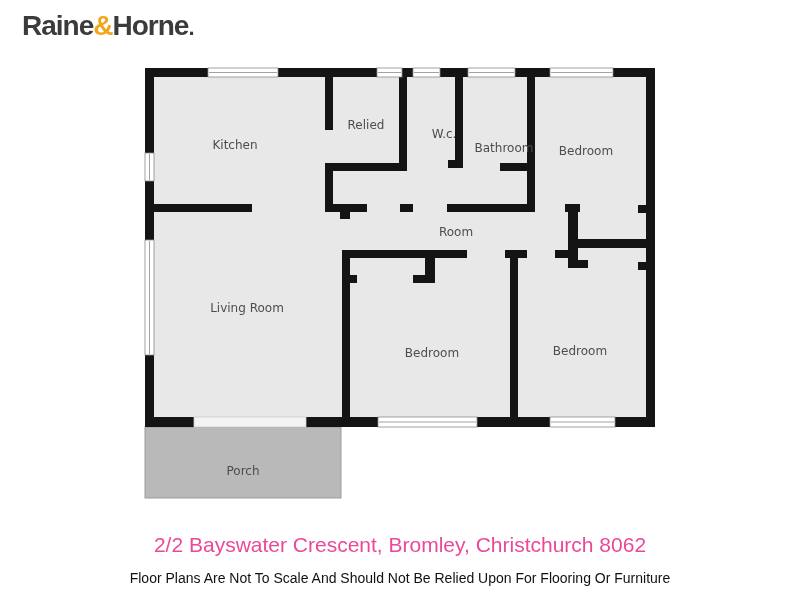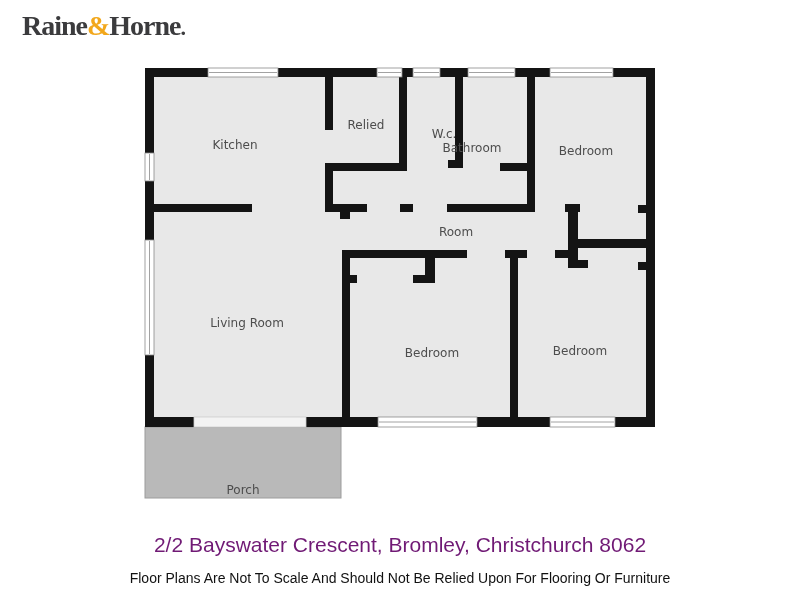--- a/index.html
+++ b/index.html
@@ -3,35 +3,35 @@
 <meta charset="utf-8">
 <style>
   :root{
     --floor:#E8E8E8; --wall:#141414; --porch:#B9B9B9;
     --label:#4D4D4D; --logo-text:#3B3B3D; --logo-amp:#F2A71B;
   }
   html,body{margin:0;padding:0;background:#fff;}
   .page{position:relative;width:800px;height:600px;background:#ffffff;overflow:hidden;
         font-family:"DejaVu Sans",sans-serif;}
   .logo{position:absolute;left:22px;top:12px;line-height:1;
-        font-family:Liberation Serif, serif;font-weight:bold;font-size:28px;
+        font-family:Liberation Sans, sans-serif;font-weight:bold;font-size:28px;
         letter-spacing:-1px;color:var(--logo-text);}
   .logo .amp{color:var(--logo-amp);}
   .logo .period{font-size:22px;}
   .plan-svg{position:absolute;left:0;top:0;}
   .floor{fill:var(--floor);}
   .wall{fill:var(--wall);}
   .win{fill:#ffffff;stroke:#8a8a8a;stroke-width:0.8;}
   .winline{stroke:#8a8a8a;stroke-width:0.8;}
   .porch-rect{fill:var(--porch);stroke:#9c9c9c;stroke-width:1;}
   .slider{fill:#f3f3f3;stroke:#cccccc;stroke-width:0.8;}
   .room-label{position:absolute;transform:translate(-50%,-50%);
         font-size:12px;color:var(--label);white-space:nowrap;}
   .address{position:absolute;top:533px;left:0;width:800px;text-align:center;
-        font-family:"Liberation Sans",sans-serif;font-size:21px;color:#701a75;}
+        font-family:"Liberation Sans",sans-serif;font-size:21px;color:#ec4899;}
   .disclaimer{position:absolute;top:570px;left:0;width:800px;text-align:center;
         font-family:"Liberation Sans",sans-serif;font-size:14px;color:#111111;}
 </style>
 </head>
 <body>
 
 <div class="page">
 
   <div class="logo"><span>Raine</span><span class="amp">&amp;</span><span>Horne</span><span class="period">.</span></div>
 
@@ -110,23 +110,23 @@
       <rect class="win" x="550" y="417" width="65" height="10"></rect>
       <line class="winline" x1="551" y1="422" x2="614" y2="422"></line>
 
       <rect class="slider" x="194" y="417" width="112" height="10"></rect>
     </g>
   </svg>
 
   <div class="room-label" style="left:235px;top:145px;">Kitchen</div>
   <div class="room-label" style="left:366px;top:125px;">Relied</div>
   <div class="room-label" style="left:444px;top:134px;">W.c.</div>
-  <div class="room-label" style="left:472px;top:148px;">Bathroom</div>
+  <div class="room-label" style="left:504px;top:148px;">Bathroom</div>
   <div class="room-label" style="left:586px;top:151px;">Bedroom</div>
   <div class="room-label" style="left:456px;top:232px;">Room</div>
-  <div class="room-label" style="left:247px;top:323px;">Living Room</div>
+  <div class="room-label" style="left:247px;top:308px;">Living Room</div>
   <div class="room-label" style="left:432px;top:353px;">Bedroom</div>
   <div class="room-label" style="left:580px;top:351px;">Bedroom</div>
-  <div class="room-label" style="left:243px;top:471px;margin-top:19px;">Porch</div>
+  <div class="room-label" style="left:243px;top:471px;">Porch</div>
 
   <div class="address">2/2 Bayswater Crescent, Bromley, Christchurch 8062</div>
   <div class="disclaimer">Floor Plans Are Not To Scale And Should Not Be Relied Upon For Flooring Or Furniture</div>
 </div>
 
 </body></html>

